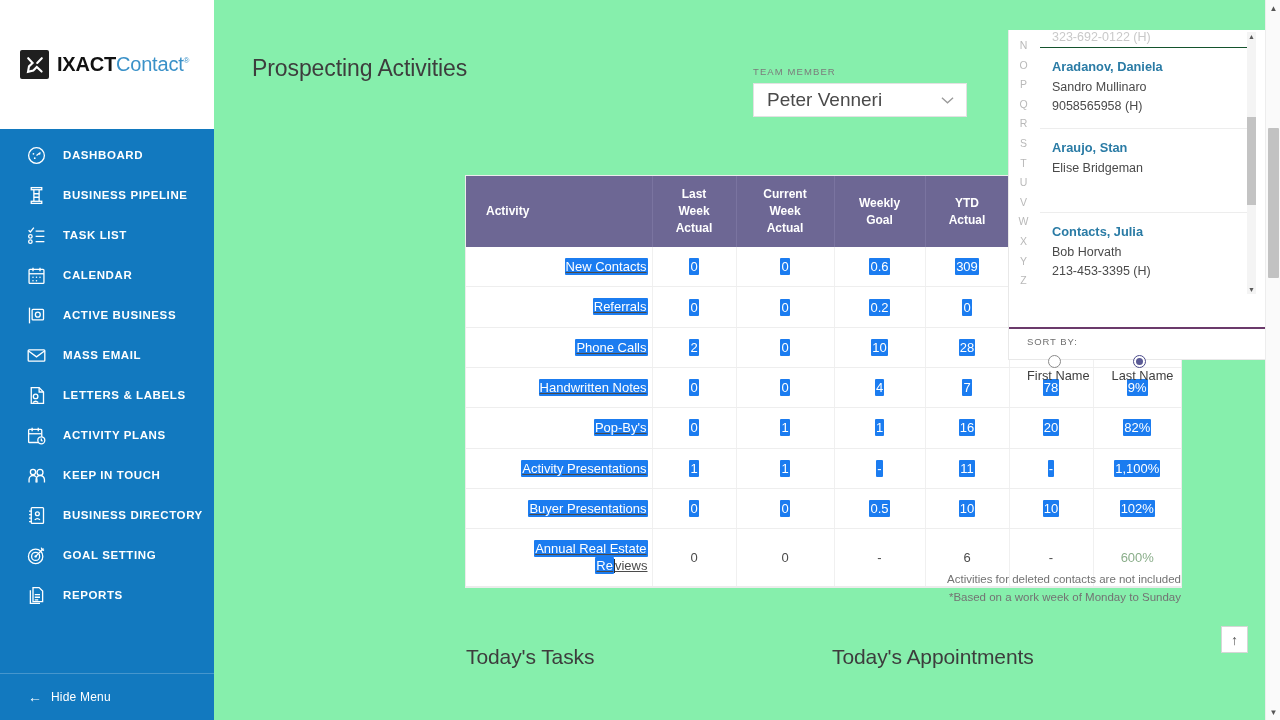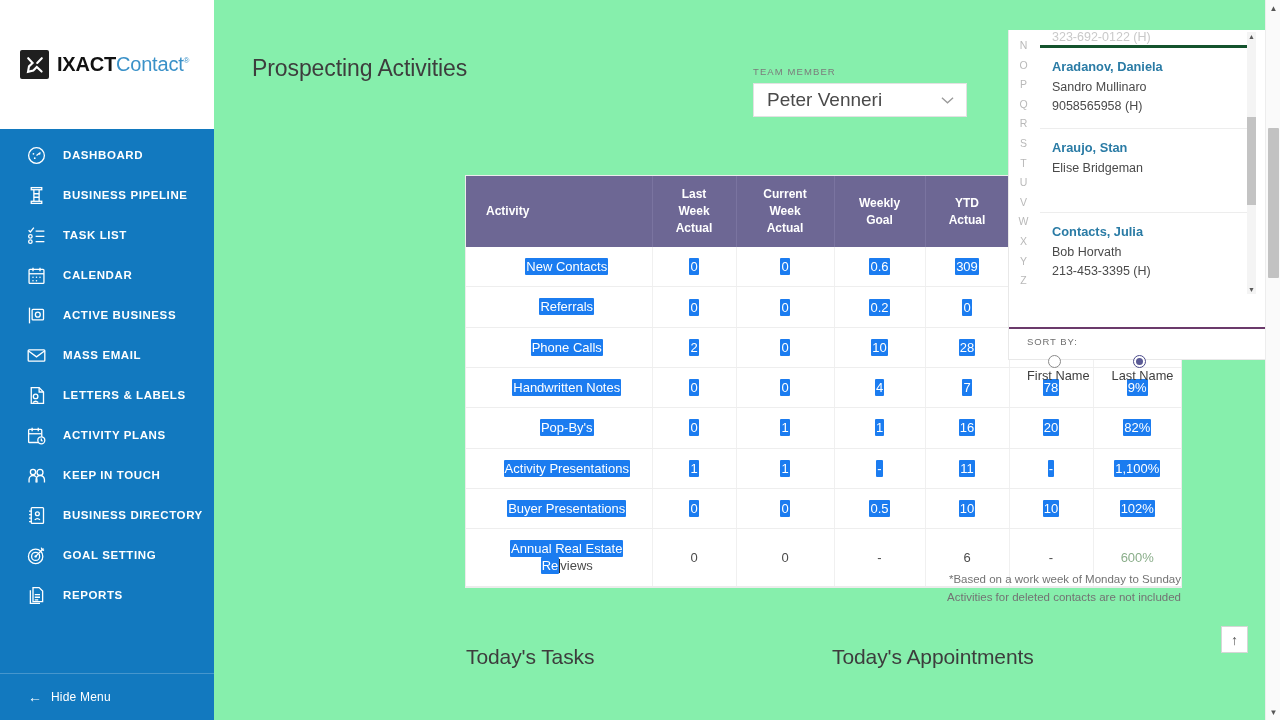--- a/index.html
+++ b/index.html
@@ -101,22 +101,23 @@
   #activities-table th:last-child { border-right: none; }
   #activities-table th.act { text-align: left; padding-left: 20px; }
   #activities-table thead tr { height: 71px; }
   #activities-table td {
     font-size: 13px; color: #4b4b4b; text-align: center;
     padding: 11px 4px; border-bottom: 1px solid #eeeeee;
     border-right: 1px solid #f0f0f0; vertical-align: middle;
   }
   #activities-table td:last-child { border-right: none; }
   #activities-table td.act {
-    text-align: center; padding-left: 20px; color: #4b4b4b;
+    text-align: right; padding-left: 20px; color: #4b4b4b;
     line-height: 1.33;
+    text-decoration: underline;
   }
   #activities-table tbody tr { height: 38px; }
   #activities-table tbody tr:last-child td { border-bottom: 1px solid #ececec; }
   .sel {
     background: #1b7cf0; color: #ffffff !important;
     padding: 1px 1px; border-radius: 1px;
     -webkit-box-decoration-break: clone; box-decoration-break: clone;
   }
   .pct-green { color: #8aae8a; }
   .caret {
@@ -152,21 +153,21 @@
   .alpha {
     font-size: 10.5px; color: #b9b9b9; line-height: 1;
     margin-bottom: 9.1px; cursor: pointer; width: 12px; text-align: center;
   }
   #contact-list {
     position: absolute; left: 31px; top: 0; width: 210px; height: 262px;
     overflow: hidden;
   }
   .contact-cut {
     font-size: 12.5px; color: #c9c9c9; padding: 0 0 9px 12px;
-    border-bottom: 3px solid #14532d; overflow: hidden; height: 18px;
+    border-bottom: 1px solid #14532d; overflow: hidden; height: 18px;
   }
   .contact-item {
     padding: 11px 0 12px 12px; border-bottom: 1px solid #ededed;
   }
   .contact-item:last-child { border-bottom: none; }
   .c-name {
     font-size: 12.8px; color: #2a7ba5; font-weight: 700;
     margin-bottom: 4px; cursor: pointer;
   }
   .c-line { font-size: 12.5px; color: #4a4a4a; line-height: 1.52; }
@@ -557,22 +558,22 @@
           <td><span>-</span></td>
           <td><span>6</span></td>
           <td><span>-</span></td>
           <td><span class="pct-green">600%</span></td>
         </tr>
 
       </tbody>
     </table>
 
     <div id="footnote">
+      <div>Activities for deleted contacts are not included</div>
       <div>*Based on a work week of Monday to Sunday</div>
-      <div>Activities for deleted contacts are not included</div>
     </div>
 
     <div id="bottom-sections">
       <div id="tasks-col">
         <div class="bottom-h">Today's Tasks</div>
       </div>
       <div>
         <div class="bottom-h">Today's Appointments</div>
       </div>
     </div>

